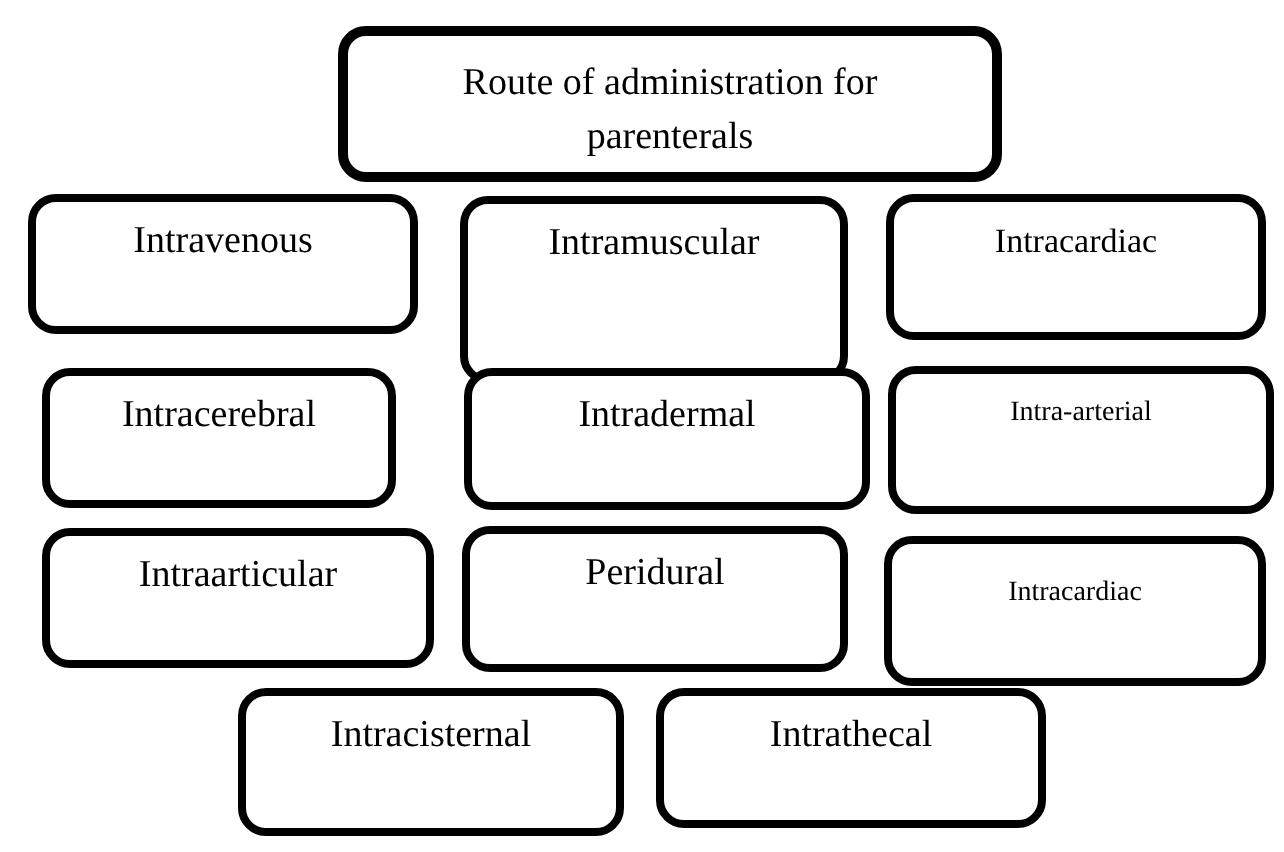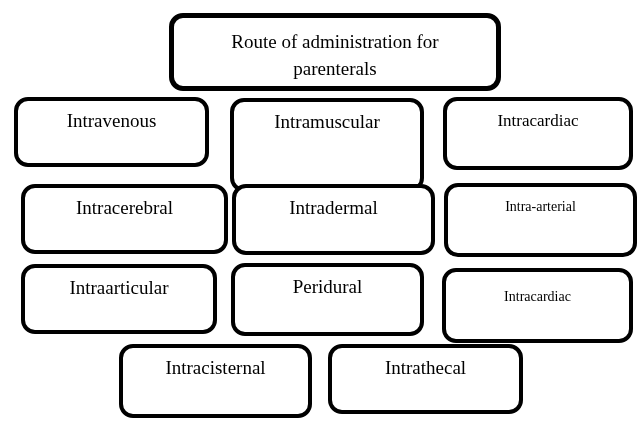--- a/index.html
+++ b/index.html
@@ -56,21 +56,21 @@
   </div>
 
   <div class="box" style="left:230px; top:98px; width:194px; height:94px;">
     <span class="lbl">Intramuscular</span>
   </div>
 
   <div class="box small-text" style="left:443px; top:97px; width:190px; height:73px;">
     <span class="lbl">Intracardiac</span>
   </div>
 
-  <div class="box" style="left:21px; top:184px; width:207px; height:70px;">
+  <div class="box" style="left:21px; top:184px; width:177px; height:70px;">
     <span class="lbl">Intracerebral</span>
   </div>
 
   <div class="box" style="left:232px; top:184px; width:203px; height:71px;text-decoration:underline;">
     <span class="lbl">Intradermal</span>
   </div>
 
   <div class="box mid-text" style="left:444px; top:183px; width:193px; height:74px;">
     <span class="lbl">Intra-arterial</span>
   </div>

